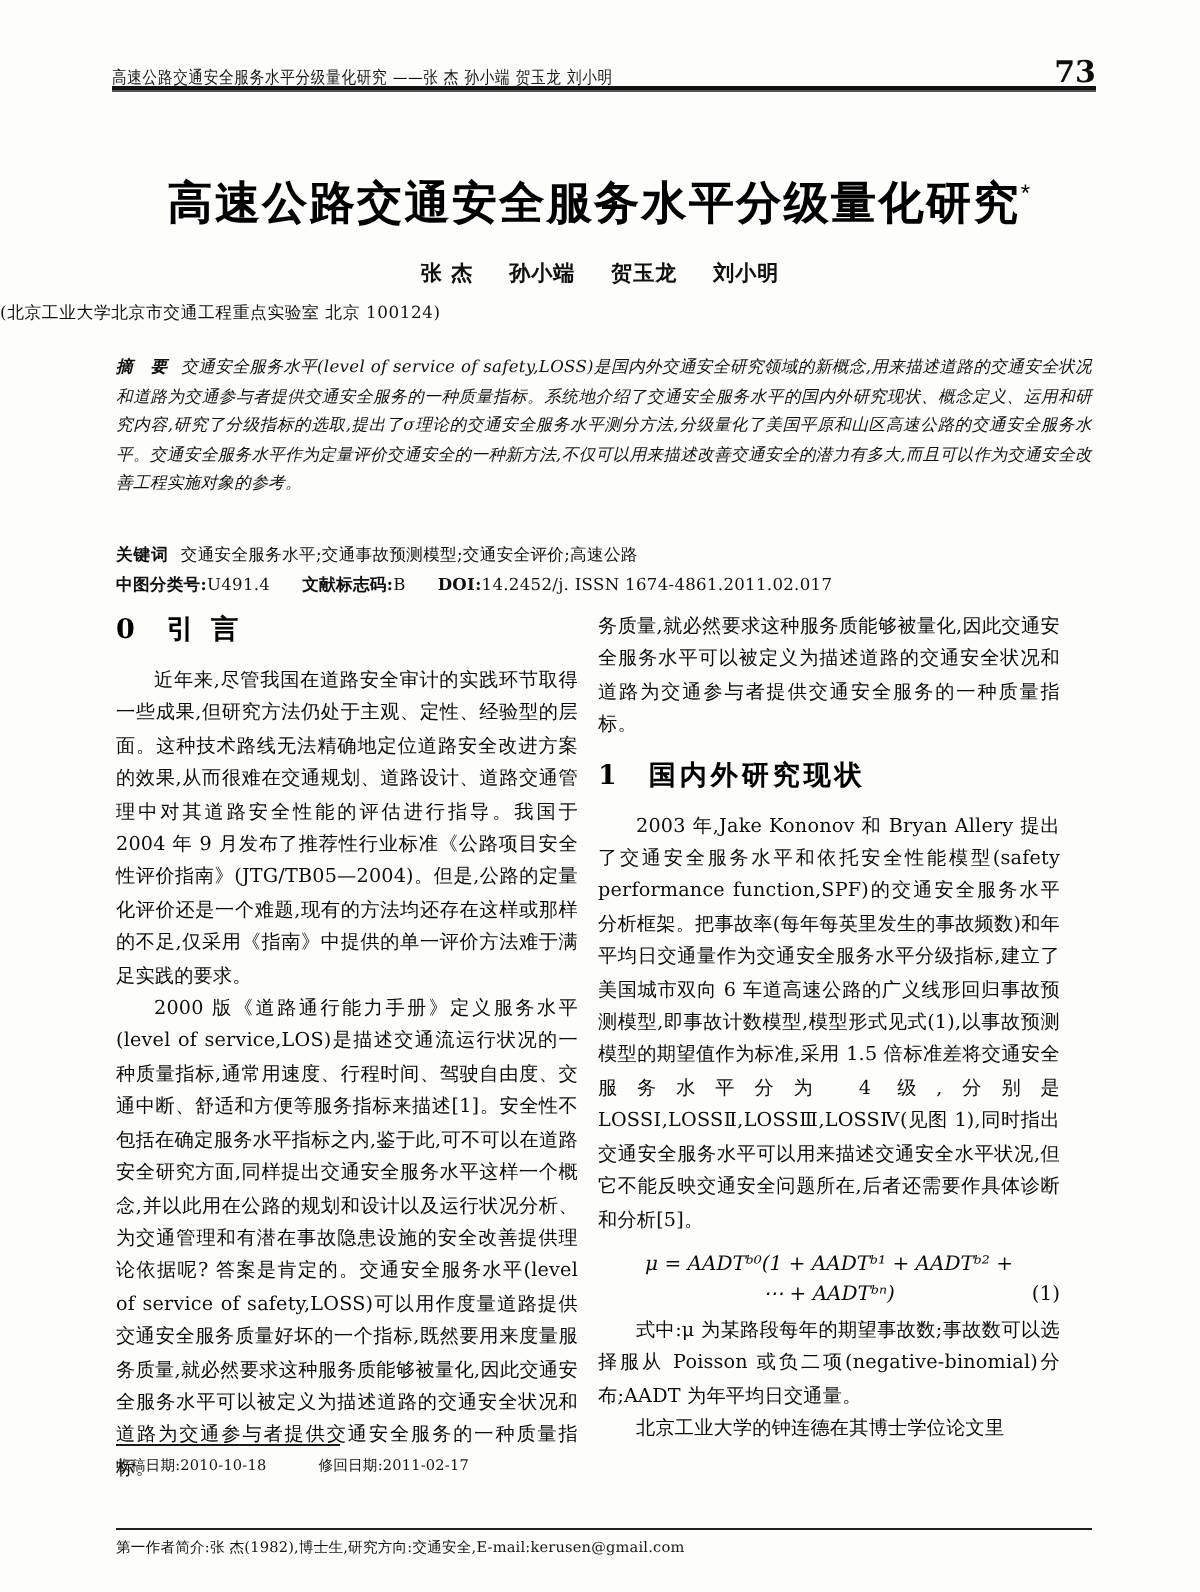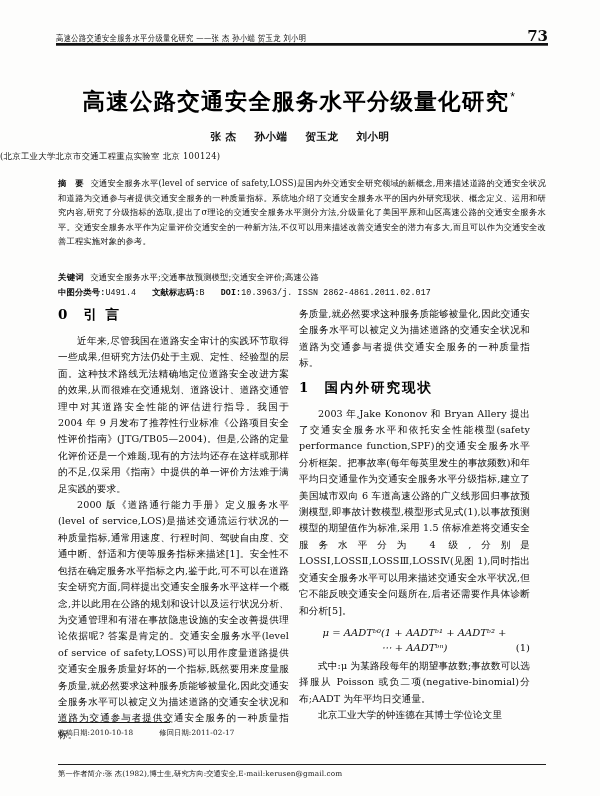--- a/index.html
+++ b/index.html
@@ -59,21 +59,21 @@
   }
 
   
   .title {
     position: absolute;
     top: 86px; left: 0; right: 0;
     text-align: center;
     font-size: 22.5px;
     font-weight: bold;
     letter-spacing: 1.2px;
-    font-family: Liberation Mono, monospace;
+    font-family: Liberation Sans, sans-serif;
     color: #000;
   }
   .title .star {
     font-size: 12px;
     vertical-align: super;
     font-weight: normal;
   }
   .authors {
     position: absolute;
     top: 130px; left: 0; right: 0;
@@ -95,20 +95,21 @@
 
   
   .abs-block {
     position: absolute;
     top: 176px; left: 58px; right: 54px;
     font-size: 8.3px;
     line-height: 14.6px;
     text-align: justify;
     color: #101010;
     letter-spacing: 0.15px;
+    font-style: italic;
   }
   .abs-label {
     font-weight: bold;
     letter-spacing: 3px;
     margin-right: 4px;
   }
   .kw-block {
     position: absolute;
     top: 270px; left: 58px; right: 54px;
     font-size: 8.3px;
@@ -118,21 +119,21 @@
   }
   .kw-label { font-weight: bold; letter-spacing: 0.5px; margin-right: 6px; font-family: Liberation Serif, serif; }
   .clc-block {
     position: absolute;
     top: 285px; left: 58px; right: 54px;
     font-size: 8.3px;
     line-height: 14.6px;
     color: #101010;
     letter-spacing: 0.15px;
   }
-  .clc-block .seg { margin-right: 16px; font-family: Liberation Mono, monospace; }
+  .clc-block .seg { margin-right: 16px; }
   .clc-block .seg-lab { font-weight: bold; }
 
   
   .columns {
     position: absolute;
     top: 306px; left: 58px;
     width: 488px;
     height: 430px;
     display: flex;
     gap: 10px;
@@ -235,21 +236,21 @@
 
   <div class="abs-block">
     <span class="abs-label">摘  要</span><span>交通安全服务水平(level of service of safety,LOSS)是国内外交通安全研究领域的新概念,用来描述道路的交通安全状况和道路为交通参与者提供交通安全服务的一种质量指标。系统地介绍了交通安全服务水平的国内外研究现状、概念定义、运用和研究内容,研究了分级指标的选取,提出了σ理论的交通安全服务水平测分方法,分级量化了美国平原和山区高速公路的交通安全服务水平。交通安全服务水平作为定量评价交通安全的一种新方法,不仅可以用来描述改善交通安全的潜力有多大,而且可以作为交通安全改善工程实施对象的参考。</span>
   </div>
 
   <div class="kw-block">
     <span class="kw-label">关键词</span><span>交通安全服务水平;交通事故预测模型;交通安全评价;高速公路</span>
   </div>
 
   <div class="clc-block">
-    <span class="seg"><span class="seg-lab">中图分类号:</span><span>U491.4</span></span><span class="seg"><span class="seg-lab">文献标志码:</span><span>B</span></span><span class="seg"><span class="seg-lab">DOI:</span><span>10.3963/j. ISSN 2862-4861.2011.02.017</span></span>
+    <span class="seg"><span class="seg-lab">中图分类号:</span><span>U491.4</span></span><span class="seg"><span class="seg-lab">文献标志码:</span><span>B</span></span><span class="seg"><span class="seg-lab">DOI:</span><span>14.2452/j. ISSN 1674-4861.2011.02.017</span></span>
   </div>
 
   <div class="columns">
 
     <div class="col">
       <h2 class="sec">
         <span class="num">0</span><span>引  言</span>
       </h2>
       <p class="body">近年来,尽管我国在道路安全审计的实践环节取得一些成果,但研究方法仍处于主观、定性、经验型的层面。这种技术路线无法精确地定位道路安全改进方案的效果,从而很难在交通规划、道路设计、道路交通管理中对其道路安全性能的评估进行指导。我国于 2004 年 9 月发布了推荐性行业标准《公路项目安全性评价指南》(JTG/TB05—2004)。但是,公路的定量化评价还是一个难题,现有的方法均还存在这样或那样的不足,仅采用《指南》中提供的单一评价方法难于满足实践的要求。</p>
       <p class="body">2000 版《道路通行能力手册》定义服务水平(level of service,LOS)是描述交通流运行状况的一种质量指标,通常用速度、行程时间、驾驶自由度、交通中断、舒适和方便等服务指标来描述[1]。安全性不包括在确定服务水平指标之内,鉴于此,可不可以在道路安全研究方面,同样提出交通安全服务水平这样一个概念,并以此用在公路的规划和设计以及运行状况分析、为交通管理和有潜在事故隐患设施的安全改善提供理论依据呢? 答案是肯定的。交通安全服务水平(level of service of safety,LOSS)可以用作度量道路提供交通安全服务质量好坏的一个指标,既然要用来度量服务质量,就必然要求这种服务质能够被量化,因此交通安全服务水平可以被定义为描述道路的交通安全状况和道路为交通参与者提供交通安全服务的一种质量指标。</p>

